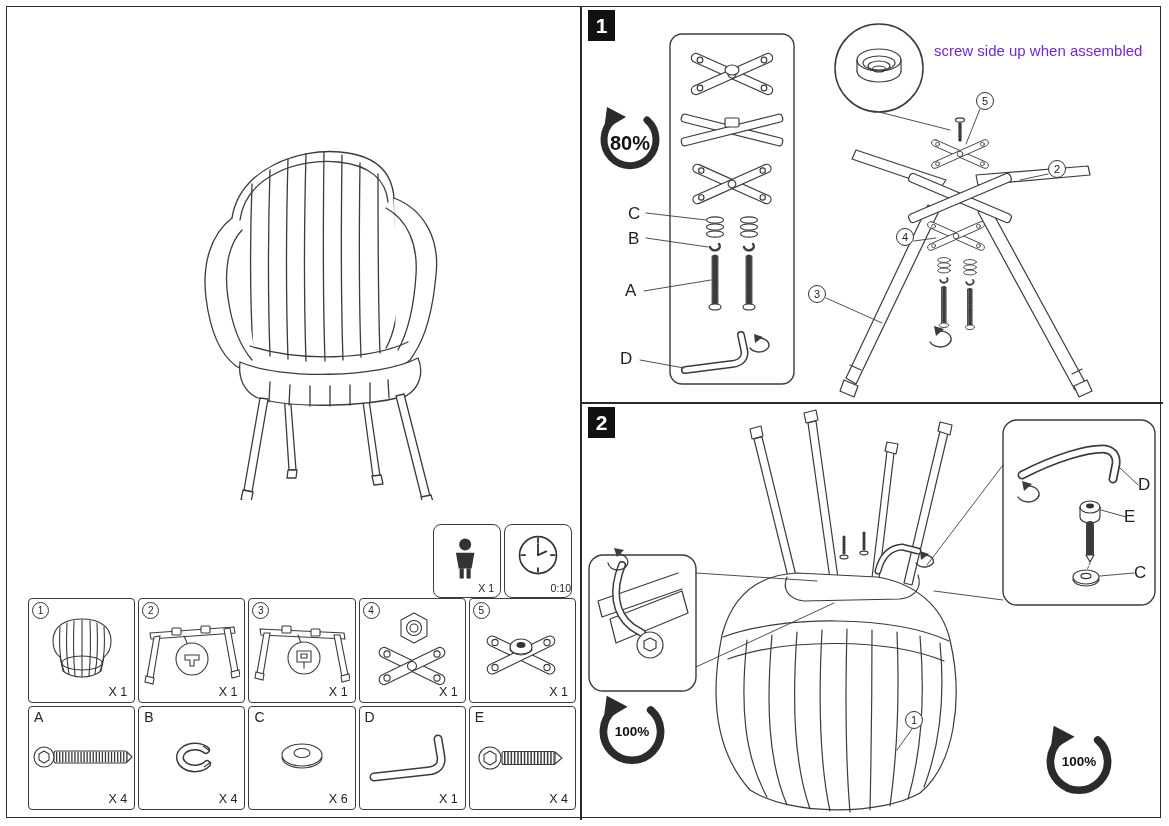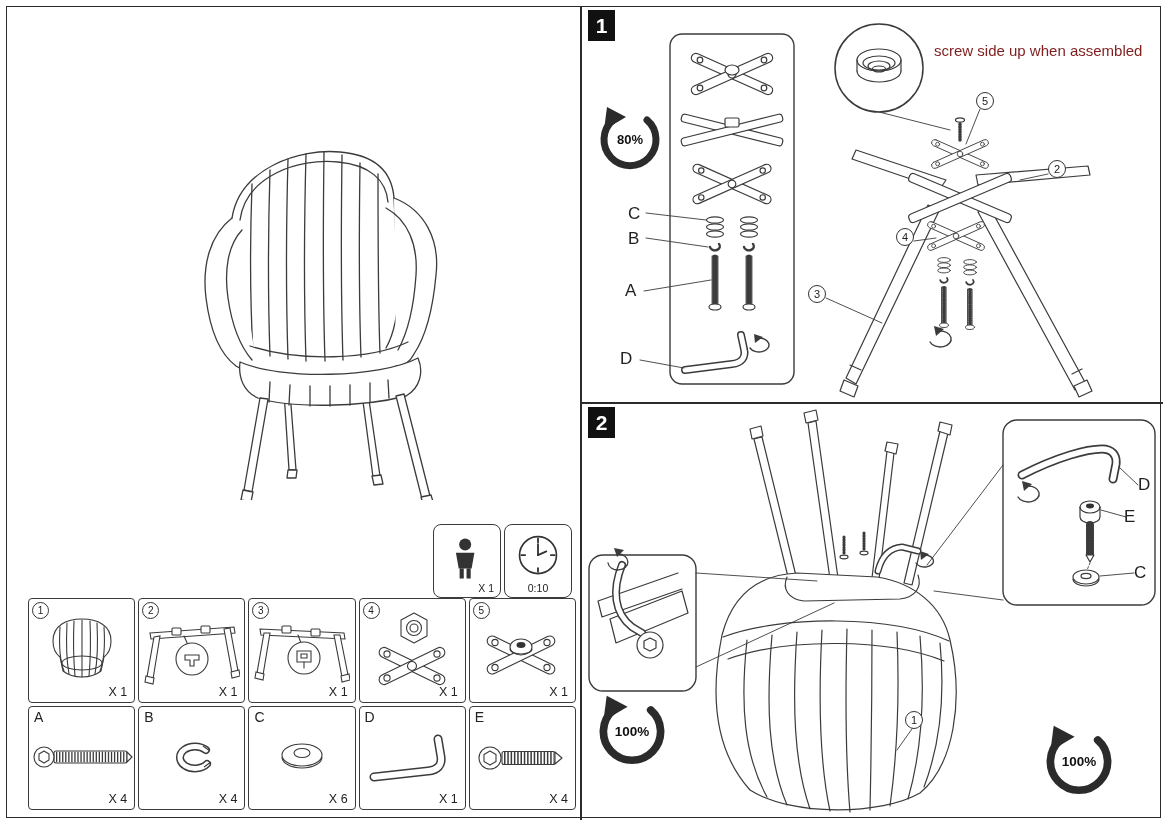--- a/index.html
+++ b/index.html
@@ -6,38 +6,38 @@
   .page{position:relative;width:1169px;height:826px;background:#fff;overflow:hidden;
         font-family:"Liberation Sans",sans-serif;color:#222;}
   .frame{position:absolute;left:6px;top:6px;width:1155px;height:812px;border:1.6px solid #2b2b2b;box-sizing:border-box;}
   .div-v{position:absolute;left:580px;top:6px;width:2px;height:814px;background:#2b2b2b;}
   .div-h{position:absolute;left:580px;top:402px;width:583px;height:2px;background:#2b2b2b;}
   .abs{position:absolute;}
   .panel{position:absolute;}
   .stepnum{position:absolute;width:27px;height:31px;background:#111;color:#fff;display:flex;
            align-items:center;justify-content:center;font-size:21px;font-weight:bold;}
   .lbl{position:absolute;font-size:17px;color:#222;}
-  .note{position:absolute;font-size:15px;color:#7f1d1d;white-space:nowrap;}
+  .note{position:absolute;font-size:15px;color:#6d28d9;white-space:nowrap;}
   .pct{position:absolute;font-weight:bold;text-align:center;color:#111;}
   .circ{position:absolute;border:1.2px solid #333;border-radius:50%;background:#fff;
         display:flex;align-items:center;justify-content:center;box-sizing:border-box;}
   .callout{width:18px;height:18px;font-size:11px;}
   
   .parts-grid{position:absolute;left:20px;top:590px;width:548px;height:212px;display:grid;
               grid-template-columns:repeat(5,1fr);grid-template-rows:1fr 1fr;gap:3px;}
   .pcell{position:relative;border:1.3px solid #3b3b3b;border-radius:4px;background:#fff;
          display:flex;align-items:center;justify-content:center;}
   .pid{left:3px;top:3px;width:17px;height:17px;font-size:10px;}
   .pletter{position:absolute;left:5px;top:2px;font-size:14px;}
   .pqty{position:absolute;right:7px;bottom:3px;font-size:12.5px;}
   
   .meta{position:absolute;left:425px;top:516px;display:flex;gap:3px;}
   .mcell{position:relative;width:66px;height:72px;border:1.3px solid #3b3b3b;border-radius:8px;
          background:#fff;display:flex;align-items:center;justify-content:center;}
-  .mtxt{position:absolute;bottom:3px;width:100%;text-align:center;font-size:10.5px;}
+  .mtxt{position:absolute;bottom:3px;width:100%;text-align:right;font-size:10.5px;}
   svg{display:block;}
 </style>
 </head>
 <body>
 
 <div class="page">
   <div class="frame"></div>
   <div class="div-v"></div>
   <div class="div-h"></div>
 
@@ -366,21 +366,21 @@
         <g stroke-width="0.9">
           <line x1="398" y1="101" x2="384" y2="136"></line>
           <line x1="466" y1="166" x2="438" y2="172"></line>
           <line x1="332" y1="233" x2="354" y2="230"></line>
           <line x1="244" y1="290" x2="300" y2="315"></line>
         </g>
       </g>
     </svg>
 
     <div class="stepnum" style="left:6px;top:2px;">1</div>
-    <div class="pct" style="left:26px;top:124px;width:44px;font-size:13px;">80%</div>
+    <div class="pct" style="left:26px;top:124px;width:44px;font-size:20px;">80%</div>
     <div class="note" style="left:352px;top:34px;">screw side up when assembled</div>
 
     <div class="lbl" style="left:46px;top:196px;">C</div>
     <div class="lbl" style="left:46px;top:221px;">B</div>
     <div class="lbl" style="left:43px;top:273px;">A</div>
     <div class="lbl" style="left:38px;top:341px;">D</div>
 
     <div class="circ callout" style="left:394px;top:84px;">5</div>
     <div class="circ callout" style="left:466px;top:152px;">2</div>
     <div class="circ callout" style="left:314px;top:220px;">4</div>

